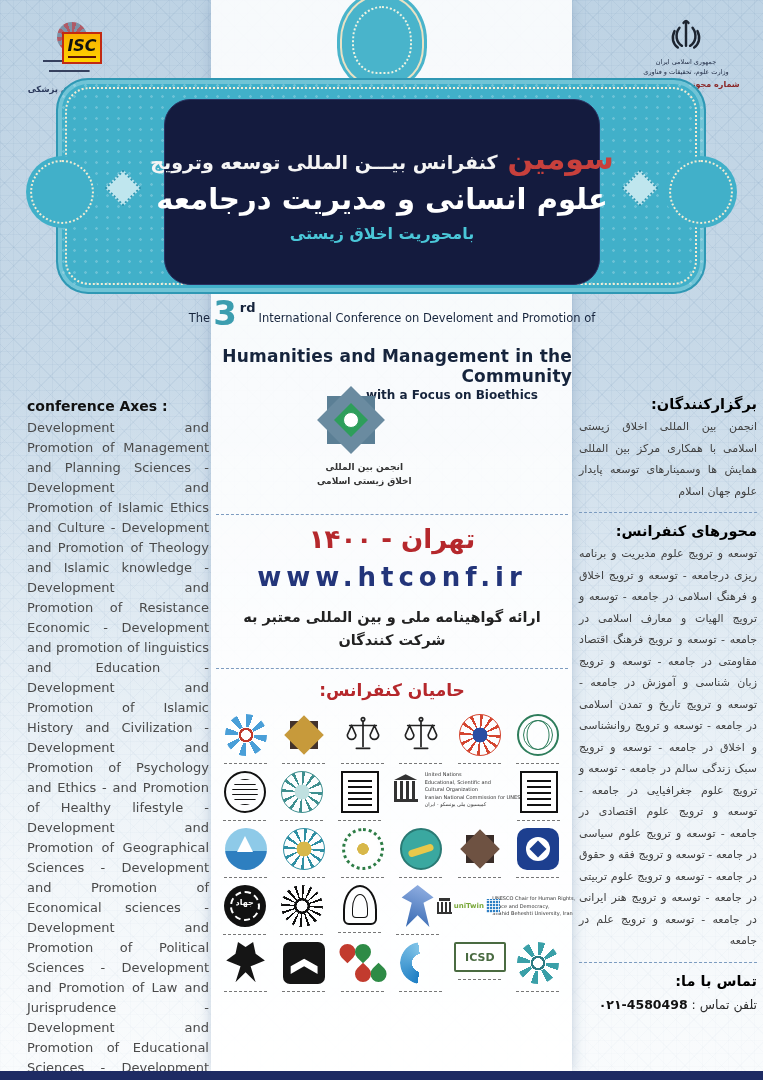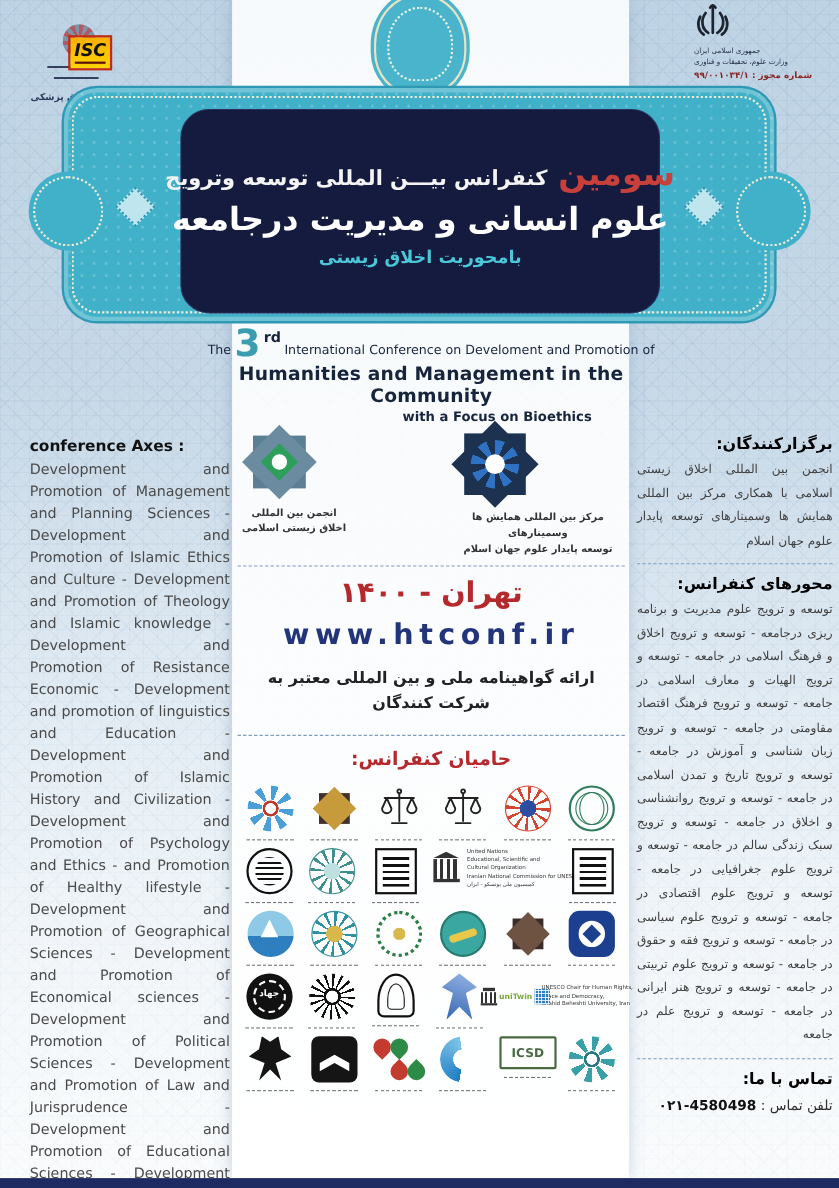--- a/index.html
+++ b/index.html
@@ -24,21 +24,21 @@
     background:radial-gradient(circle at 50% 50%, #fff 0 22%, transparent 23%),
     repeating-conic-gradient(#b05a66 0 18deg,#7d93a8 18deg 36deg);}
   .tl-callig{width:58px;height:26px;margin:4px auto 2px;
     background:linear-gradient(#35405e 2px,transparent 2px) 0 4px/80% 8px no-repeat,
                linear-gradient(#35405e 2px,transparent 2px) 6px 14px/70% 8px no-repeat;}
   .tl-caption{font-size:8.5px;font-weight:bold;color:#2c3a5c;}
   .isc{position:absolute;left:62px;top:32px;width:40px;height:32px;background:linear-gradient(180deg,#f9b000,#ffd400);
     border:2px solid #c22a12;display:flex;flex-direction:column;align-items:center;justify-content:center;}
   .isc-text{font-size:16px;font-weight:bold;color:#111;line-height:1;font-style:italic;}
   .isc-sub{width:80%;height:2px;background:#5a1008;margin-top:2px;}
-  .tr-logo{position:absolute;right:22px;top:2px;width:110px;text-align:left;}
+  .tr-logo{position:absolute;right:22px;top:18px;width:110px;text-align:center;}
   .tr-emblem{width:34px;height:36px;margin:0 auto;}
   .tr-line{font-size:6.5px;color:#243049;line-height:1.5;}
   .tr-license{font-size:8px;color:#8a2626;font-weight:bold;margin-top:2px;direction:rtl;}
 
   
   .crown{position:absolute;left:340px;top:-6px;width:84px;height:92px;background:#49b4cb;border-radius:50% 50% 42% 42%;
     border:2px solid #e9e2c4;box-shadow:0 0 0 3px #49b4cb;}
   .crown::before{content:"";position:absolute;inset:10px;border:2px dotted #eef3e2;border-radius:inherit;}
   .frame{position:absolute;left:58px;top:80px;width:646px;height:212px;border-radius:30px;
     background:radial-gradient(rgba(255,255,255,.22) 1px,transparent 1.6px) 0 0/11px 11px,#41b0c9;
@@ -57,21 +57,21 @@
   .t-line2{color:#ffffff;font-size:29px;font-weight:bold;direction:rtl;white-space:nowrap;}
   .t-sub{color:#4ac7d8;font-size:16px;font-weight:bold;direction:rtl;margin-top:2px;}
 
   
   .en-title{position:absolute;left:212px;top:301px;width:360px;text-align:center;color:#16243c;}
   .en-row1{display:flex;justify-content:center;align-items:flex-end;gap:3px;white-space:nowrap;}
   .en-the{font-size:11.5px;padding-bottom:2px;}
   .en-three{font-size:34px;line-height:.75;color:#3b9daf;font-weight:bold;}
   .en-rd{font-size:13px;font-weight:bold;align-self:flex-start;line-height:1;}
   .en-l1{font-size:11.5px;padding-bottom:2px;}
-  .en-l2{font-size:17px;font-weight:bold;margin-top:3px;letter-spacing:.2px;}
+  .en-l2{font-size:17px;font-weight:bold;margin-top:19px;letter-spacing:.2px;text-align:right;}
   .en-l3{font-size:12px;font-weight:bold;text-align:right;padding-right:34px;margin-top:2px;}
 
   
   .orgs{position:absolute;left:212px;top:386px;width:360px;display:flex;justify-content:center;gap:44px;}
   .org{display:flex;flex-direction:column;align-items:flex-start;width:150px;}
   .org-cap{font-size:9px;font-weight:bold;color:#333;text-align:center;line-height:1.6;margin-top:6px;direction:rtl;}
   .logoA{position:relative;width:68px;height:68px;}
   .logoA::before,.logoA::after{content:"";position:absolute;inset:10px;background:#5b7f95;}
   .logoA::after{transform:rotate(45deg);background:#6a8ba0;}
   .logoA .inner{position:absolute;inset:22px;background:#2e9e5b;transform:rotate(45deg);z-index:1;}
@@ -240,30 +240,20 @@
     <div class="org">
       <div class="logoA">
         <div class="inner"></div>
           <div class="dot"></div>
       </div>
       <div class="org-cap">
         <span>انجمن بین المللی</span><br>
         <span>اخلاق زیستی اسلامی</span>
       </div>
     </div>
-    <div class="org">
-      <div class="logoB">
-        <div class="petals"></div>
-          <div class="dot"></div>
-      </div>
-      <div class="org-cap">
-        <span>مرکز بین المللی همایش ها وسمینارهای</span><br>
-        <span>توسعه پایدار علوم جهان اسلام</span>
-      </div>
-    </div>
   </div>
 
   <div class="dashed d1"></div>
   <div class="tehran">تهران - ۱۴۰۰</div>
   <a class="website" href="#">www.htconf.ir</a>
   <div class="cert">ارائه گواهینامه ملی و بین المللی معتبر به شرکت کنندگان</div>
   <div class="dashed d2"></div>
   <div class="sup-head">حامیان کنفرانس:</div>
 
   <div class="sponsors">

